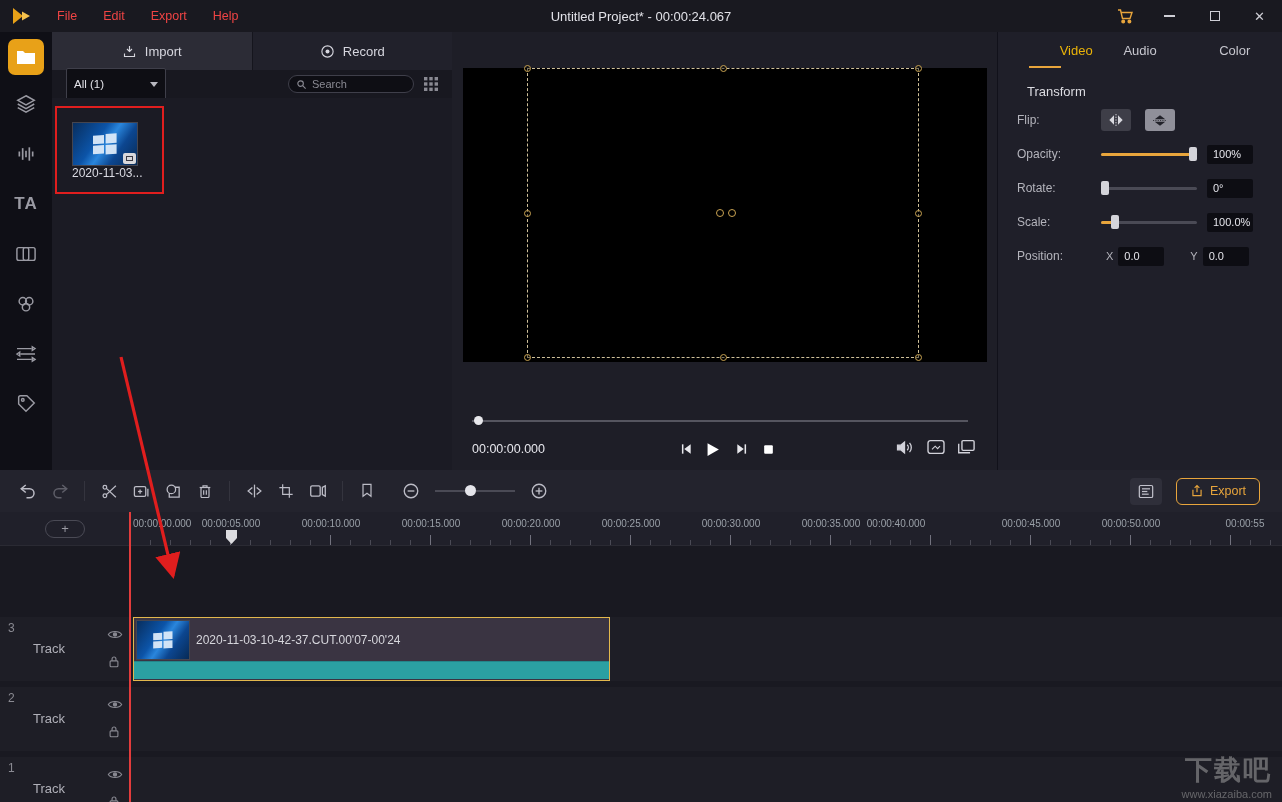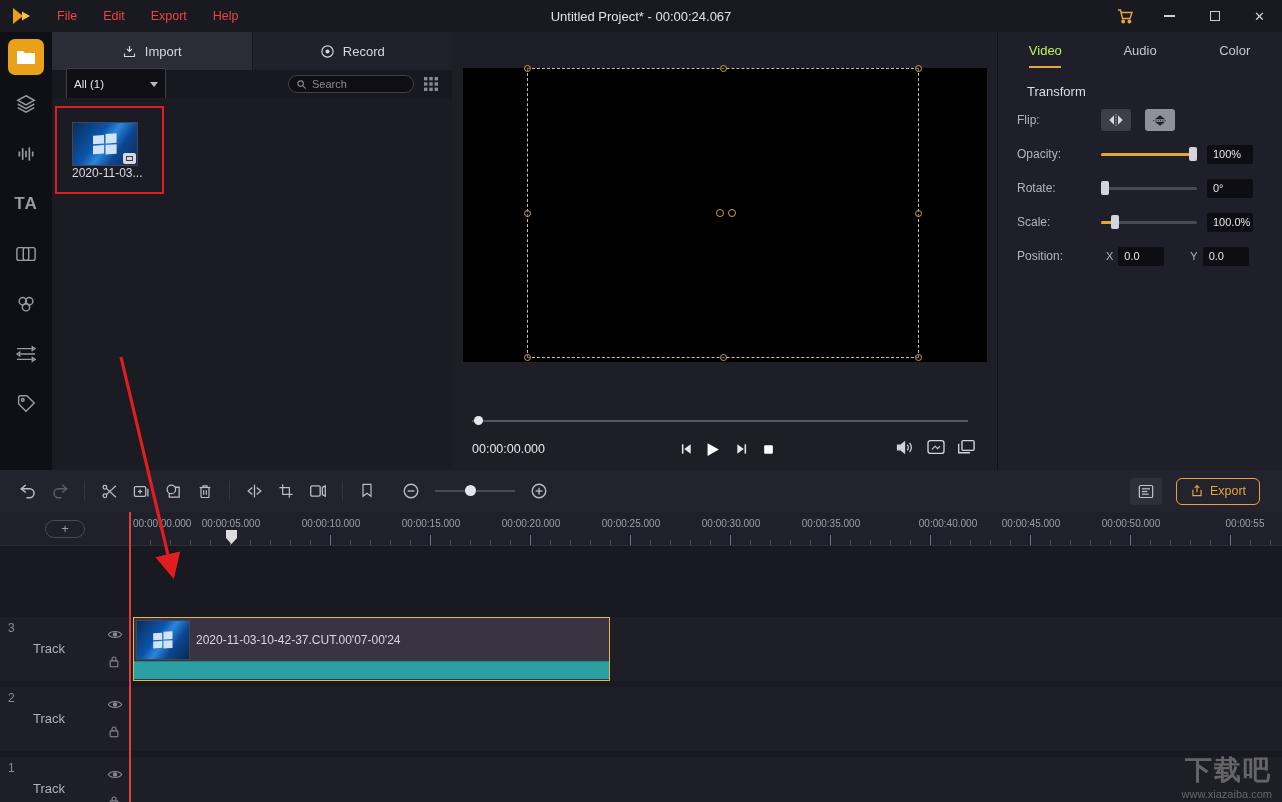--- a/index.html
+++ b/index.html
@@ -65,21 +65,21 @@
   .seek-handle { position:absolute; left:2px; top:-4px; width:9px; height:9px; border-radius:50%; background:#e8e8ec; }
   .cur-time { position:absolute; left:20px; top:410px; color:#e6e6ec; font-size:12.5px; }
   .transport { position:absolute; left:0; top:404px; width:545px; height:30px; }
   .tr-btn { position:absolute; top:0; width:26px; height:26px; display:flex; align-items:center; justify-content:center; color:#e8e8ec; }
   .pv-right { position:absolute; top:3px; display:flex; color:#d2d2da; }
 
   
   .props-panel { position:absolute; left:997px; top:32px; width:285px; height:438px; background:#1f1f29; border-left:1px solid #11111a; }
   .ptabs { display:flex; height:40px; align-items:center; }
   .ptab { flex:1; text-align:center; font-size:13px; color:#c6c6ce; position:relative; height:40px; line-height:38px; }
-  .ptab.active { color:#bef264; }
+  .ptab.active { color:#eab308;text-align:right; }
   .ptab.active::after { content:""; position:absolute; left:50%; bottom:4px; transform:translateX(-50%);
                         width:32px; height:2px; background:#e8a53c; }
   .section-title { margin:12px 0 4px 29px; color:#dcdce2; font-size:13px; }
   .prow { display:flex; align-items:center; height:34px; padding-left:19px; }
   .plabel { width:84px; color:#b4b4bc; font-size:12px; }
   .flipbtn { width:30px; height:22px; border-radius:3px; display:flex; align-items:center; justify-content:center; }
   .flipbtn.h { background:#3e3e48; color:#d8d8de; margin-right:14px; }
   .flipbtn.v { background:#90909a; color:#22222a; }
   .slider { position:relative; width:96px; height:3px; background:#4a4a55; border-radius:2px; }
   .slider .fill { position:absolute; left:0; top:0; height:3px; background:#e8a53c; border-radius:2px; }
@@ -529,21 +529,21 @@
       <div class="ticks-minor"></div>
       <div class="ticks-major"></div>
       <span class="rlabel first" style="left:133px;">00:00:00.000</span>
       <span class="rlabel" style="left:231px;">00:00:05.000</span>
       <span class="rlabel" style="left:331px;">00:00:10.000</span>
       <span class="rlabel" style="left:431px;">00:00:15.000</span>
       <span class="rlabel" style="left:531px;">00:00:20.000</span>
       <span class="rlabel" style="left:631px;">00:00:25.000</span>
       <span class="rlabel" style="left:731px;">00:00:30.000</span>
       <span class="rlabel" style="left:831px;">00:00:35.000</span>
-      <span class="rlabel" style="left:937px;padding-left:22px;">00:00:40.000</span>
+      <span class="rlabel" style="left:885px;padding-left:22px;">00:00:40.000</span>
       <span class="rlabel" style="left:1031px;">00:00:45.000</span>
       <span class="rlabel" style="left:1131px;">00:00:50.000</span>
       <span class="rlabel" style="left:1245px;">00:00:55</span>
       <span class="wmarker"></span>
     </div>
 
     <div class="tracks">
 
       <div class="track-row" style="top:71px;">
         <div class="track-head">

